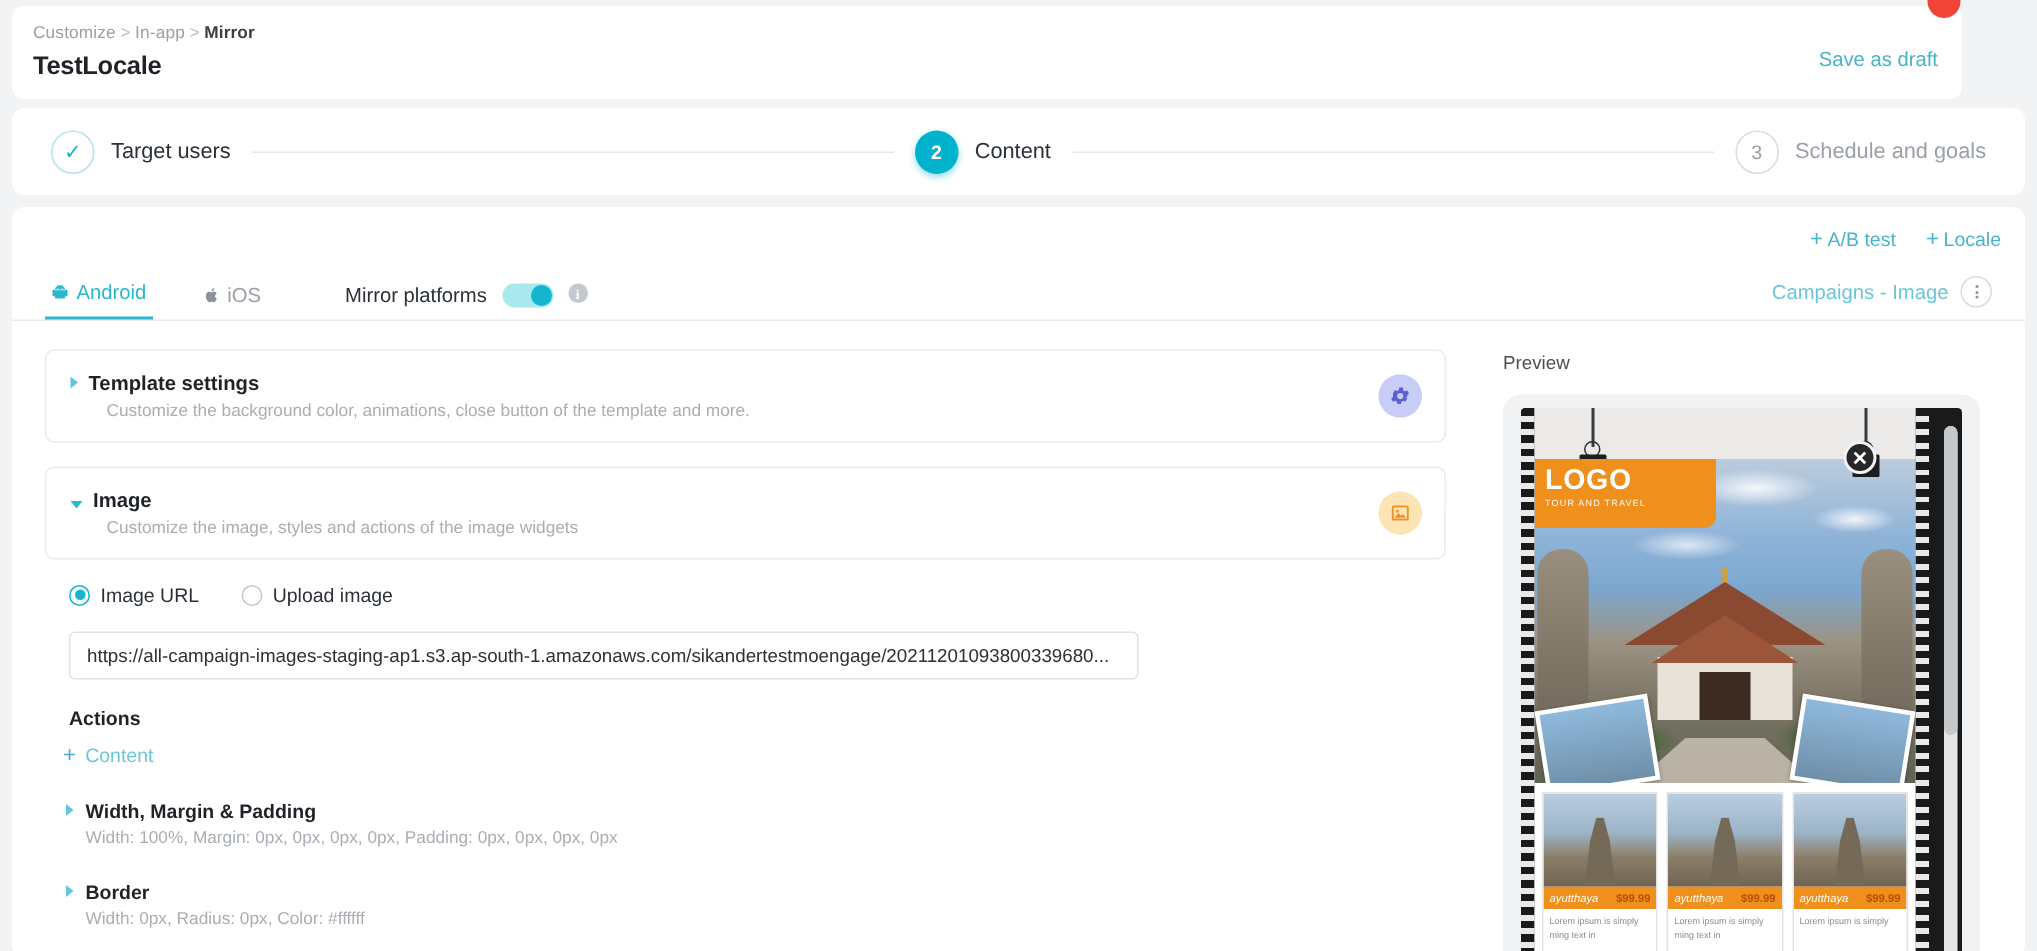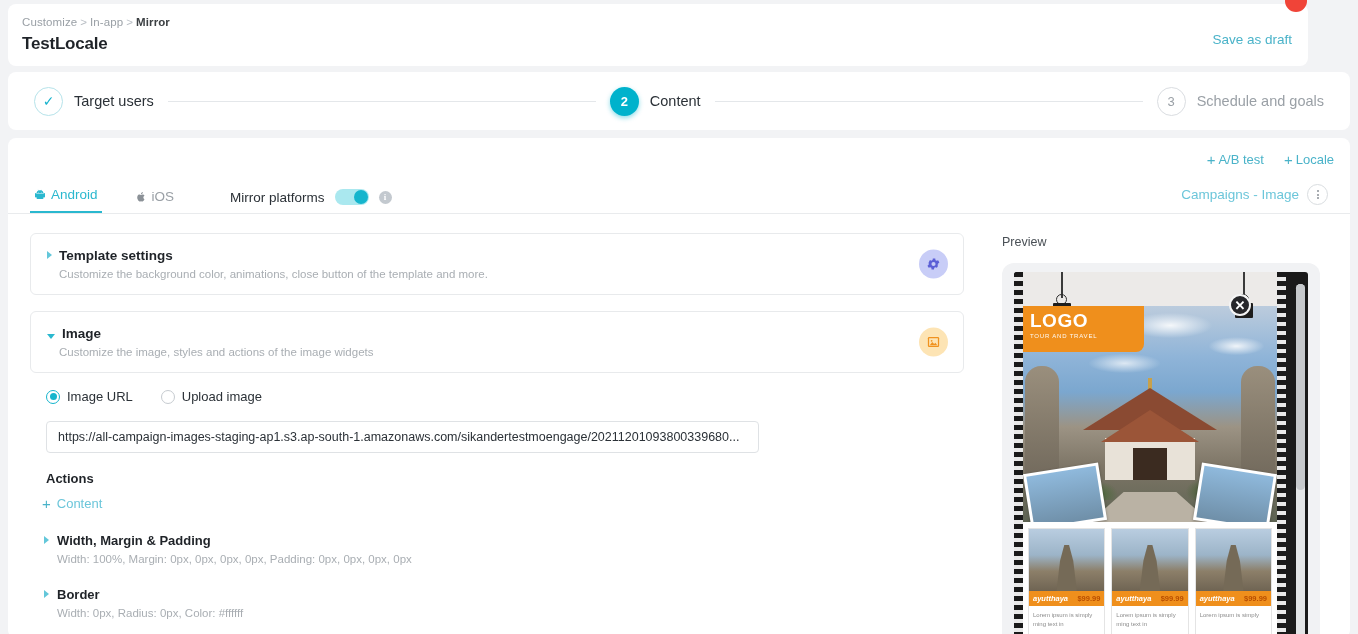--- a/index.html
+++ b/index.html
@@ -86,21 +86,21 @@
     position: absolute; left: 22px; right: 22px; top: 0; height: 100%;
     display: flex; align-items: flex-end;
   }
   .tab {
     display: flex; align-items: center; gap: 5px;
     font-size: 13.5px; padding: 0 4px 9px 4px; margin-right: 30px;
     cursor: pointer; color: #9aa0a6;
   }
   .tab.active { color: #2ab8cf; border-bottom: 2px solid #2ab8cf; }
   .mirror-wrap {
-    display: flex; align-items: center; gap: 10px;
+    display: flex; align-items: flex-start; gap: 10px;
     margin-left: 22px; padding-bottom: 8px;
   }
   .mirror-label { font-size: 13.5px; color: #2b3137; }
   .toggle {
     width: 34px; height: 16px; border-radius: 9px; background: #aae8ef;
     position: relative; cursor: pointer;
   }
   .toggle .knob {
     position: absolute; right: 1px; top: 1px;
     width: 14px; height: 14px; border-radius: 50%; background: #15b5cd;
@@ -141,21 +141,21 @@
   }
   .tri.right {
     border-left: 5px solid #63c7da; border-top: 4px solid transparent;
     border-bottom: 4px solid transparent;
   }
   .tri.down {
     border-top: 5px solid #2ab8cf; border-left: 4px solid transparent;
     border-right: 4px solid transparent; top: 1px;
   }
   .sec-title { font-size: 13.5px; font-weight: 700; color: #1f2328; }
-  .sec-sub { font-size: 11.5px; color: #a9aeb3; margin-top: 5px; margin-left: 12px; }
+  .sec-sub { font-size: 11.5px; color: #a9aeb3; margin-top: 5px; margin-left: 24px; }
   .sec-icon {
     position: absolute; right: 15px; top: 50%; transform: translateY(-50%);
     width: 29px; height: 29px; border-radius: 50%;
     display: flex; align-items: center; justify-content: center;
   }
   .sec-icon.gear { background: #c8cdf7; }
   .sec-icon.image { background: #fde4b4; }
   .sec-card.image-head { margin-bottom: 16px; border-radius: 6px; }
   .radio-row { display: flex; align-items: center; gap: 28px; margin-bottom: 17px; padding-left: 16px;}
   .radio { display: flex; align-items: center; gap: 7px; cursor: pointer; }
@@ -299,21 +299,21 @@
   .mini-img { height: 62px; background: linear-gradient(#b9cde0 0%, #9cb4c8 42%, #8c7f69 68%, #6f6453 100%); position: relative; }
   .mini-img .stupa {
     position: absolute; left: 50%; transform: translateX(-50%); bottom: 0;
     width: 30px; height: 46px; background: #756a57;
     clip-path: polygon(42% 0, 58% 0, 72% 34%, 84% 100%, 16% 100%, 28% 34%);
   }
   .mini-bar {
     height: 15px; background: #ef8f1c; display: flex; align-items: center;
     justify-content: space-between; padding: 0 4px;
   }
-  .mini-bar .nm { font-size: 7.5px; color: #fff; font-style: italic; font-weight: 700; }
+  .mini-bar .nm { font-size: 7.5px; color: #fff; font-style: italic; font-weight: 400; }
   .mini-bar .pr { font-size: 7.5px; color: #b94e00; font-weight: 700; }
   .mini-text { font-size: 6px; color: #8b8b8b; padding: 5px 4px; line-height: 1.5; }
 </style>
 </head>
 <body>
 
 <div class="red-dot"></div>
 
 <div class="header-card">
   <div class="breadcrumb">

